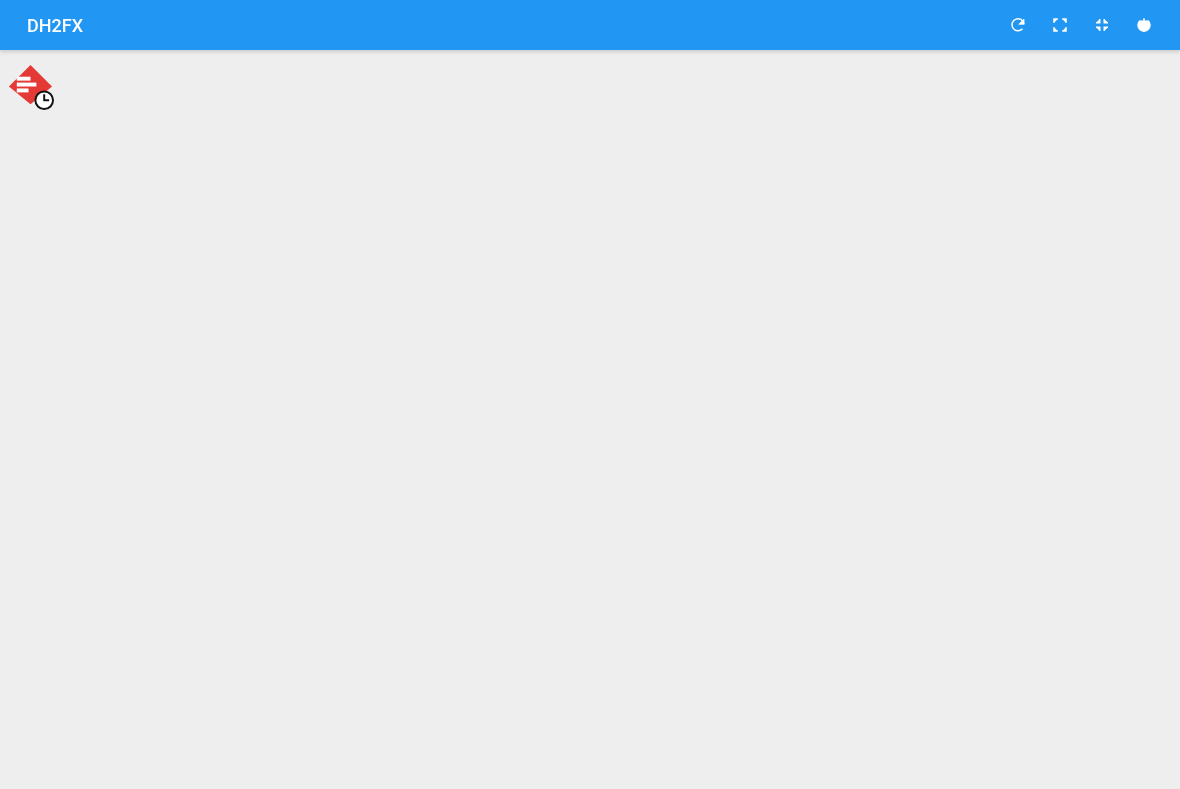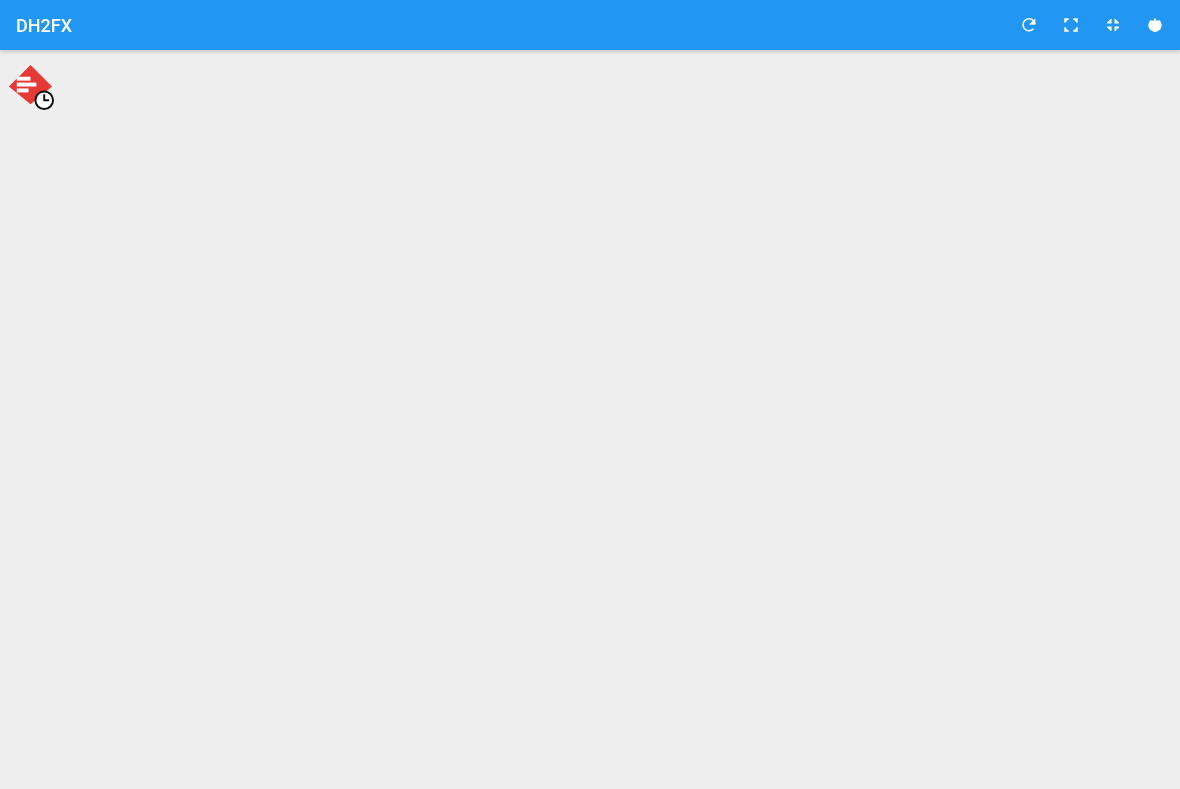--- a/index.html
+++ b/index.html
@@ -1,17 +1,17 @@
 <!DOCTYPE html>
 <html><head>
 <meta charset="utf-8">
 <style>
   * { box-sizing: border-box; }
   html, body { margin:0; padding:0; font-family: -apple-system, "Segoe UI", Roboto, Arial, sans-serif; font-size:14px; background:#eee; color:#222; }
-  .topbar { height:50px; background:#2196f3; color:#fff; display:flex; align-items:center; justify-content:space-between; padding:0 16px; box-shadow:0 2px 4px rgba(0,0,0,.15); }
+  .topbar { height:50px; background:#2196f3; color:#fff; display:flex; align-items:center; justify-content:space-between; padding:0 27px; box-shadow:0 2px 4px rgba(0,0,0,.15); }
   .brand { font-size:18px; font-weight:500; }
   .topicons { display:flex; gap:24px; align-items:center; }
   .topicons .ic { width:18px; height:18px; cursor:pointer; fill:#fff; stroke:#fff; }
   .logo { position:absolute; top:63px; left:7px; width:47px; height:47px; }
   .content { position:relative; padding:8px; }
   
   .cal-wrap { position:absolute; top:66px; left:8px; width:446px; }
   .cal-head { display:flex; height:30px; }
   .cal-block { flex:1; background:#2196f3; color:#fff; display:flex; align-items:center; justify-content:center; position:relative; font-size:15px; }
   .cal-block + .cal-block { margin-left:2px; }

